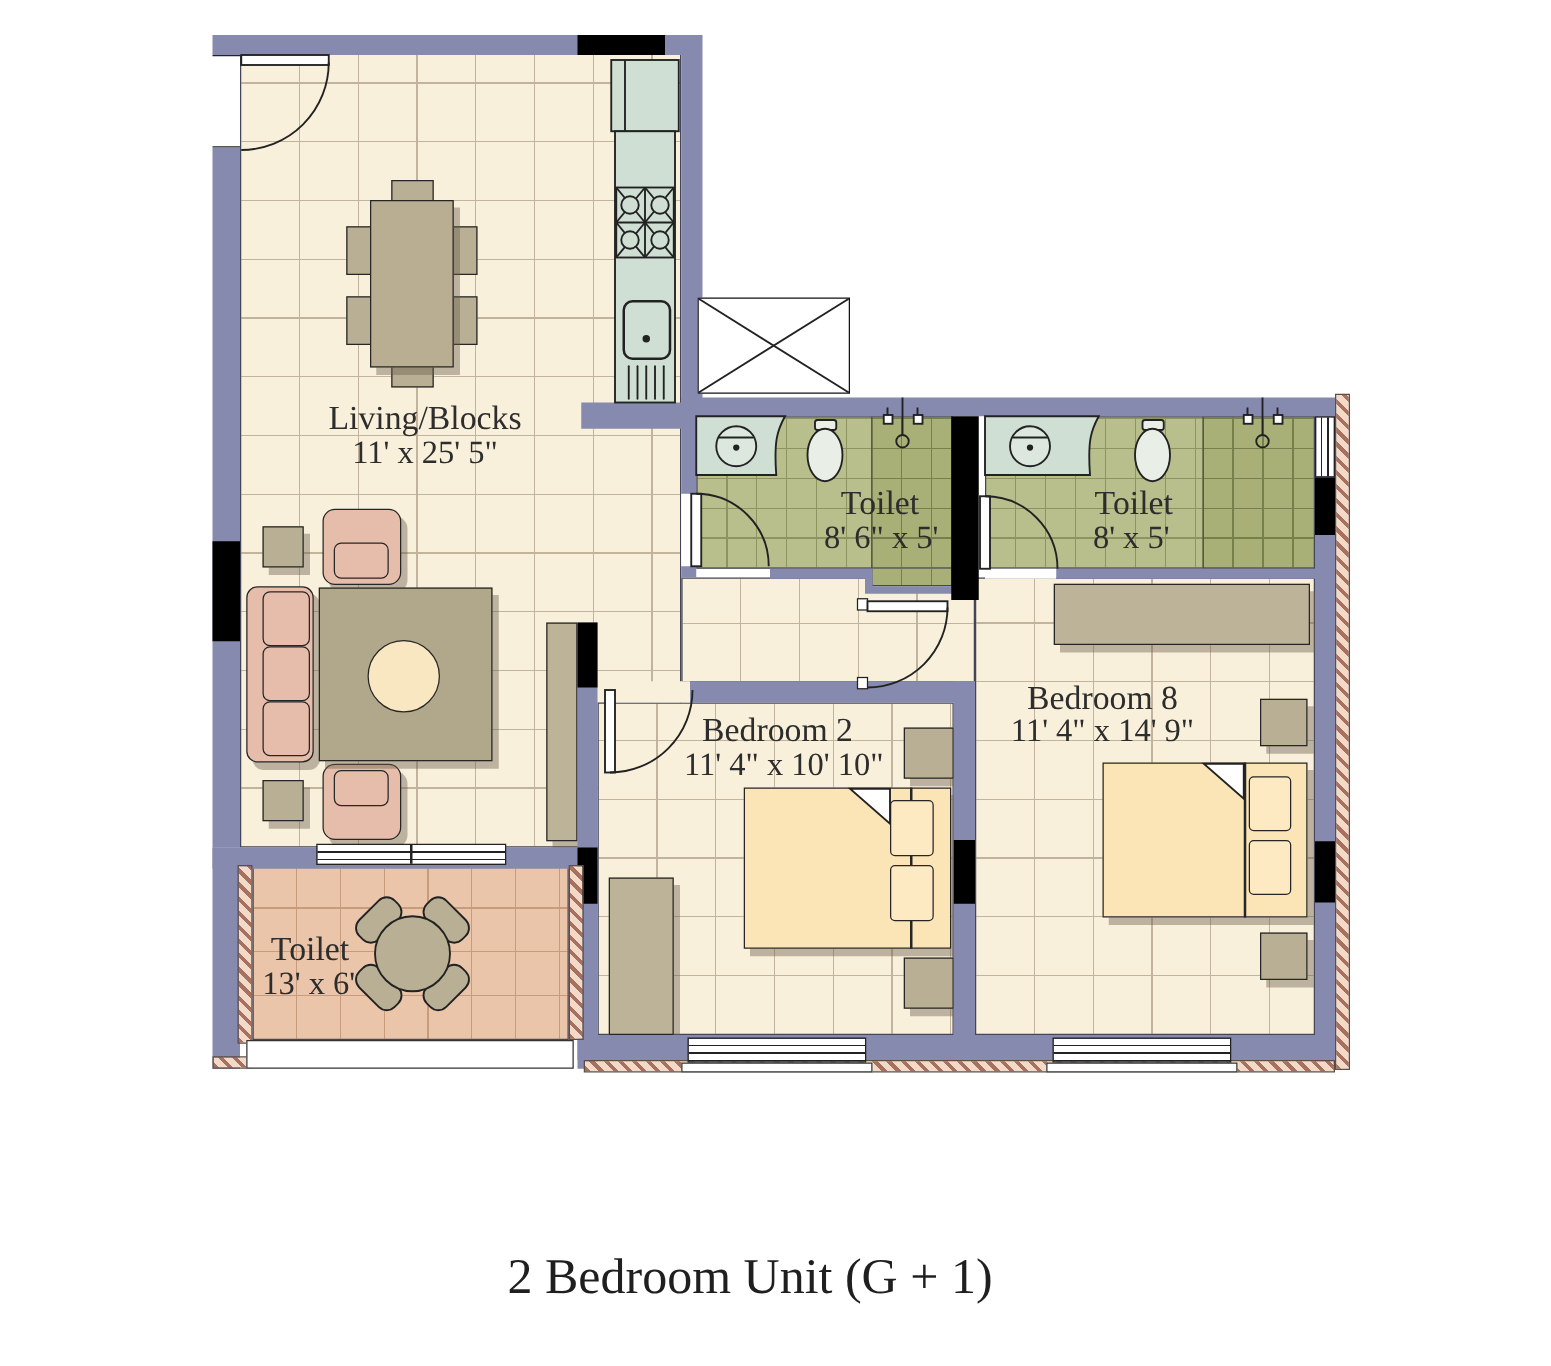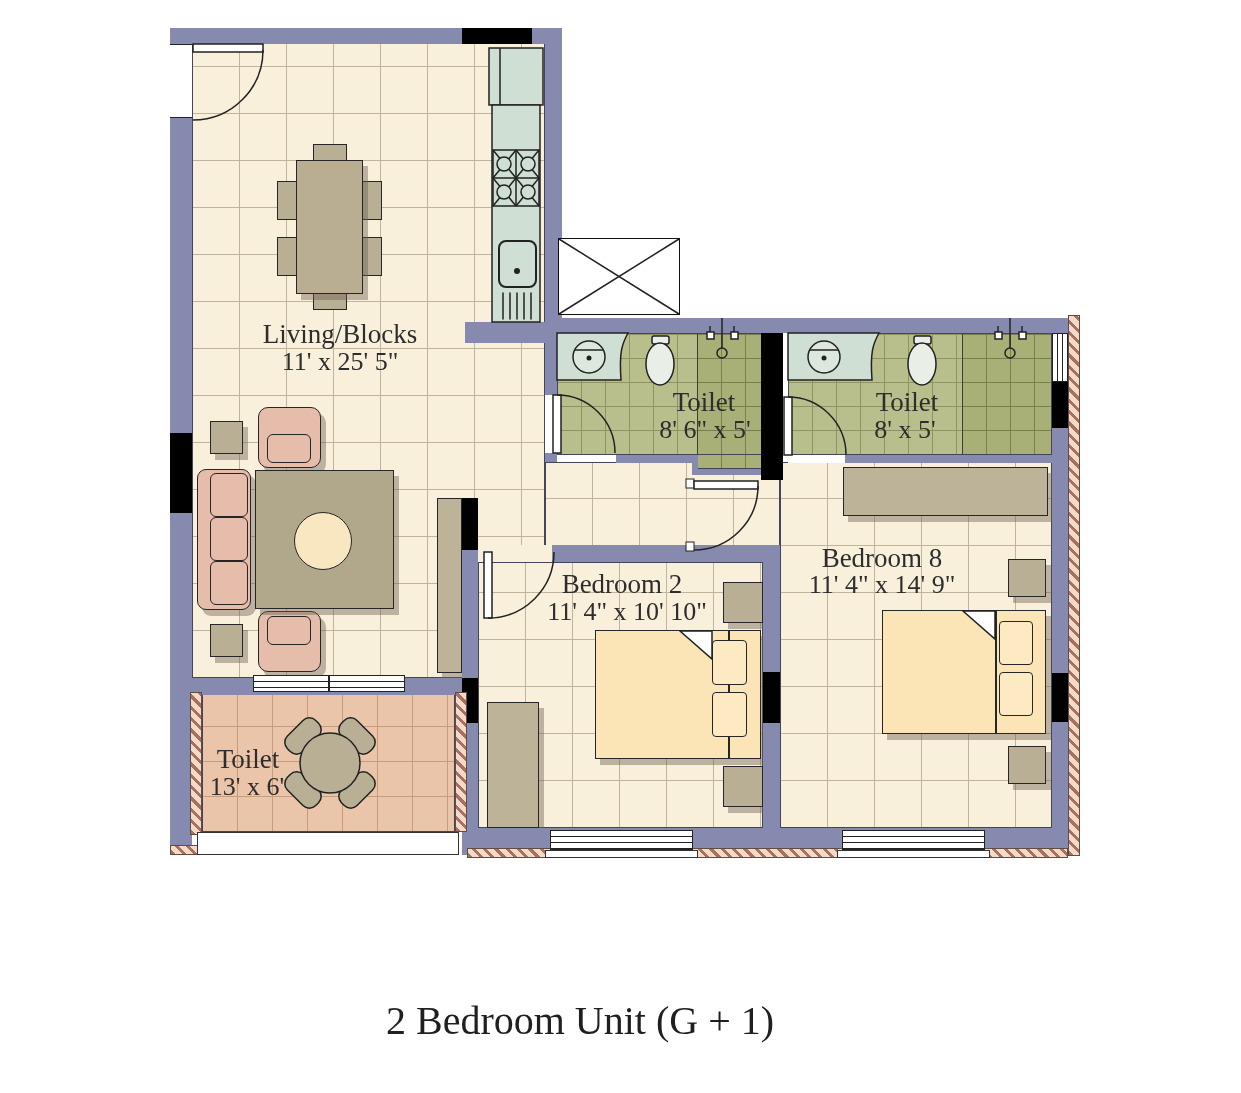--- a/index.html
+++ b/index.html
@@ -279,15 +279,15 @@
 
   <div class="lbl" style="left:622px;top:570px">Bedroom 2</div>
   <div class="lbl dims" style="left:627px;top:598px">11' 4" x 10' 10"</div>
 
   <div class="lbl" style="left:882px;top:544px">Bedroom 8</div>
   <div class="lbl dims" style="left:882px;top:571px">11' 4" x 14' 9"</div>
 
   <div class="lbl" style="left:248px;top:745px">Toilet</div>
   <div class="lbl dims" style="left:247px;top:773px">13' x 6'</div>
 
-  <div class="title" style="left:580px;top:999px">2 Bedroom Unit (G + 1)</div>
+  <div class="title" style="left:600px;top:999px">2 Bedroom Unit (G + 1)</div>
 
 </div>
 
 </body></html>

